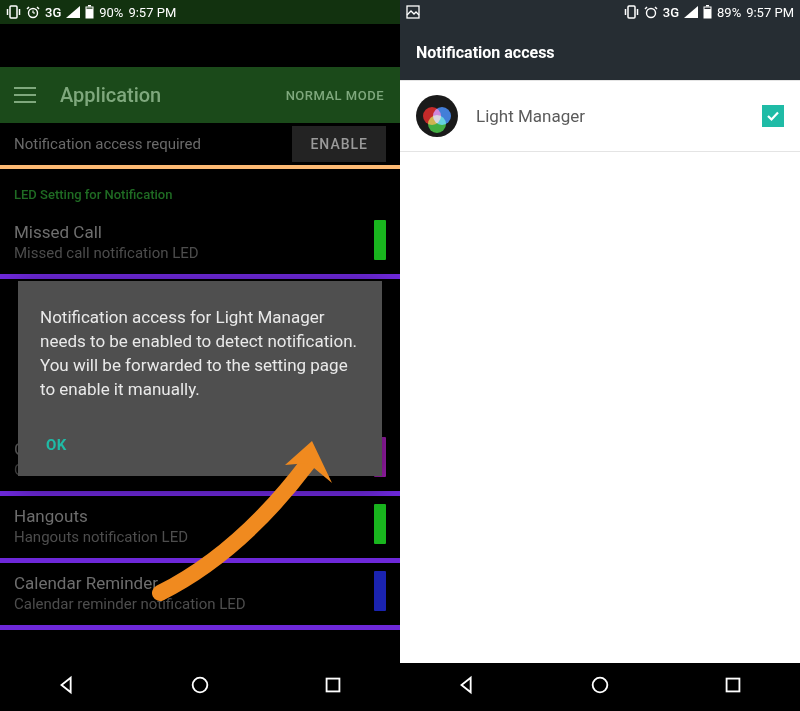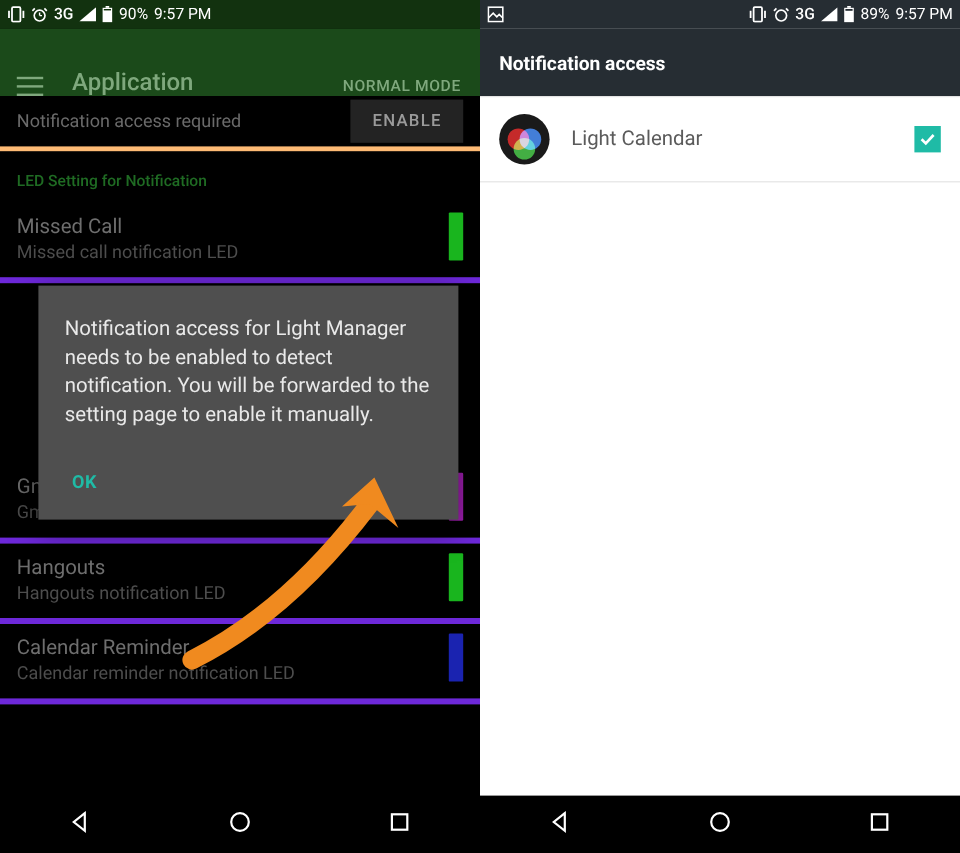--- a/index.html
+++ b/index.html
@@ -9,40 +9,40 @@
 .phone-left{background:#000;}
 .phone-right{background:#fff;}
 
 
 .statusbar{height:24px;display:flex;align-items:center;padding:0 6px;gap:5px;font-size:13px;color:#fff;}
 .sb-left{background:#12320f;}
 .sb-right{background:#262d33;}
 .sb-icon{display:inline-flex;align-items:center;}
 
 
-.appbar-left{height:56px;background:#1b4a1a;display:flex;align-items:flex-end;padding:0 14px;position:relative;}
+.appbar-left{height:56px;background:#1b4a1a;display:flex;align-items:center;padding:0 14px;position:relative;margin-top:43px;}
 .hamburger{width:22px;height:16px;margin-right:24px;display:flex;flex-direction:column;justify-content:space-between;}
 .hamburger span{display:block;height:2px;background:#7fa87d;}
 .appbar-title-left{color:#7fa87d;font-size:20px;font-weight:500;}
 .mode-label{position:absolute;right:16px;color:#7fa87d;font-size:13px;font-weight:500;letter-spacing:0.5px;}
 
 
 .left-content{position:relative;background:#000;height:calc(711px - 24px - 56px - 48px);}
 .dim-bg{position:absolute;inset:0;background:#000;}
 .notif-req{height:46px;display:flex;align-items:center;padding:0 14px;color:#6a6a6a;font-size:15px;border-bottom:4px solid #fdba74;}
 .enable-btn{margin-left:auto;background:#232323;color:#9a9a9a;font-size:14px;font-weight:500;letter-spacing:1px;padding:10px 18px;}
 .section-label{color:#1f6b23;font-size:13px;font-weight:500;padding:18px 14px 10px;}
 .list{}
 .row{padding:10px 14px 12px;border-bottom:5px solid #6d28d9;position:relative;}
 .row-title{color:#6e6e6e;font-size:17px;margin-bottom:2px;}
 .row-sub{color:#4d4d4d;font-size:15px;}
 .led{position:absolute;right:14px;top:8px;width:12px;height:40px;border-radius:1px;}
 
 
-.dialog{position:absolute;left:32px;right:18px;top:158px;background:#4f4f4f;padding:24px 22px 14px;box-shadow:0 8px 24px rgba(0,0,0,0.6);}
+.dialog{position:absolute;left:18px;right:18px;top:158px;background:#4f4f4f;padding:24px 22px 14px;box-shadow:0 8px 24px rgba(0,0,0,0.6);}
 .dialog-text{color:#e9e9e9;font-size:17px;line-height:1.42;}
 .dialog-actions{display:flex;margin-top:26px;}
 .dialog-ok{color:#1fbba6;font-size:15px;font-weight:700;letter-spacing:0.5px;padding:8px 6px;}
 
 
 .appbar-right{height:56px;background:#262d33;display:flex;align-items:center;padding:0 16px;}
 .appbar-title-right{color:#fff;font-size:16px;font-weight:700;}
 .right-content{background:#fff;height:calc(711px - 24px - 56px - 48px);}
 .app-row{display:flex;align-items:center;padding:14px 16px;border-top:1px solid #e4e4e4;border-bottom:1px solid #e4e4e4;}
 .app-icon{width:42px;height:42px;border-radius:50%;background:#1a1a1a;margin-right:18px;position:relative;overflow:hidden;}
@@ -217,21 +217,21 @@
     <div class="appbar-title-right">Notification access</div>
   </div>
 
   <div class="right-content">
     <div class="app-row">
       <div class="app-icon">
         <div class="circ c1"></div>
             <div class="circ c2"></div>
             <div class="circ c3"></div>
       </div>
-      <div class="app-name">Light Calendar</div>
+      <div class="app-name">Light Manager</div>
       <div class="chk">
         <svg viewBox="0 0 16 16">
               <path d="M3 8 L6.5 11.5 L13 4.5" fill="none" stroke="#fff" stroke-width="2.2"></path>
             </svg>
       </div>
     </div>
 
   </div>
 
   <div class="nav">

